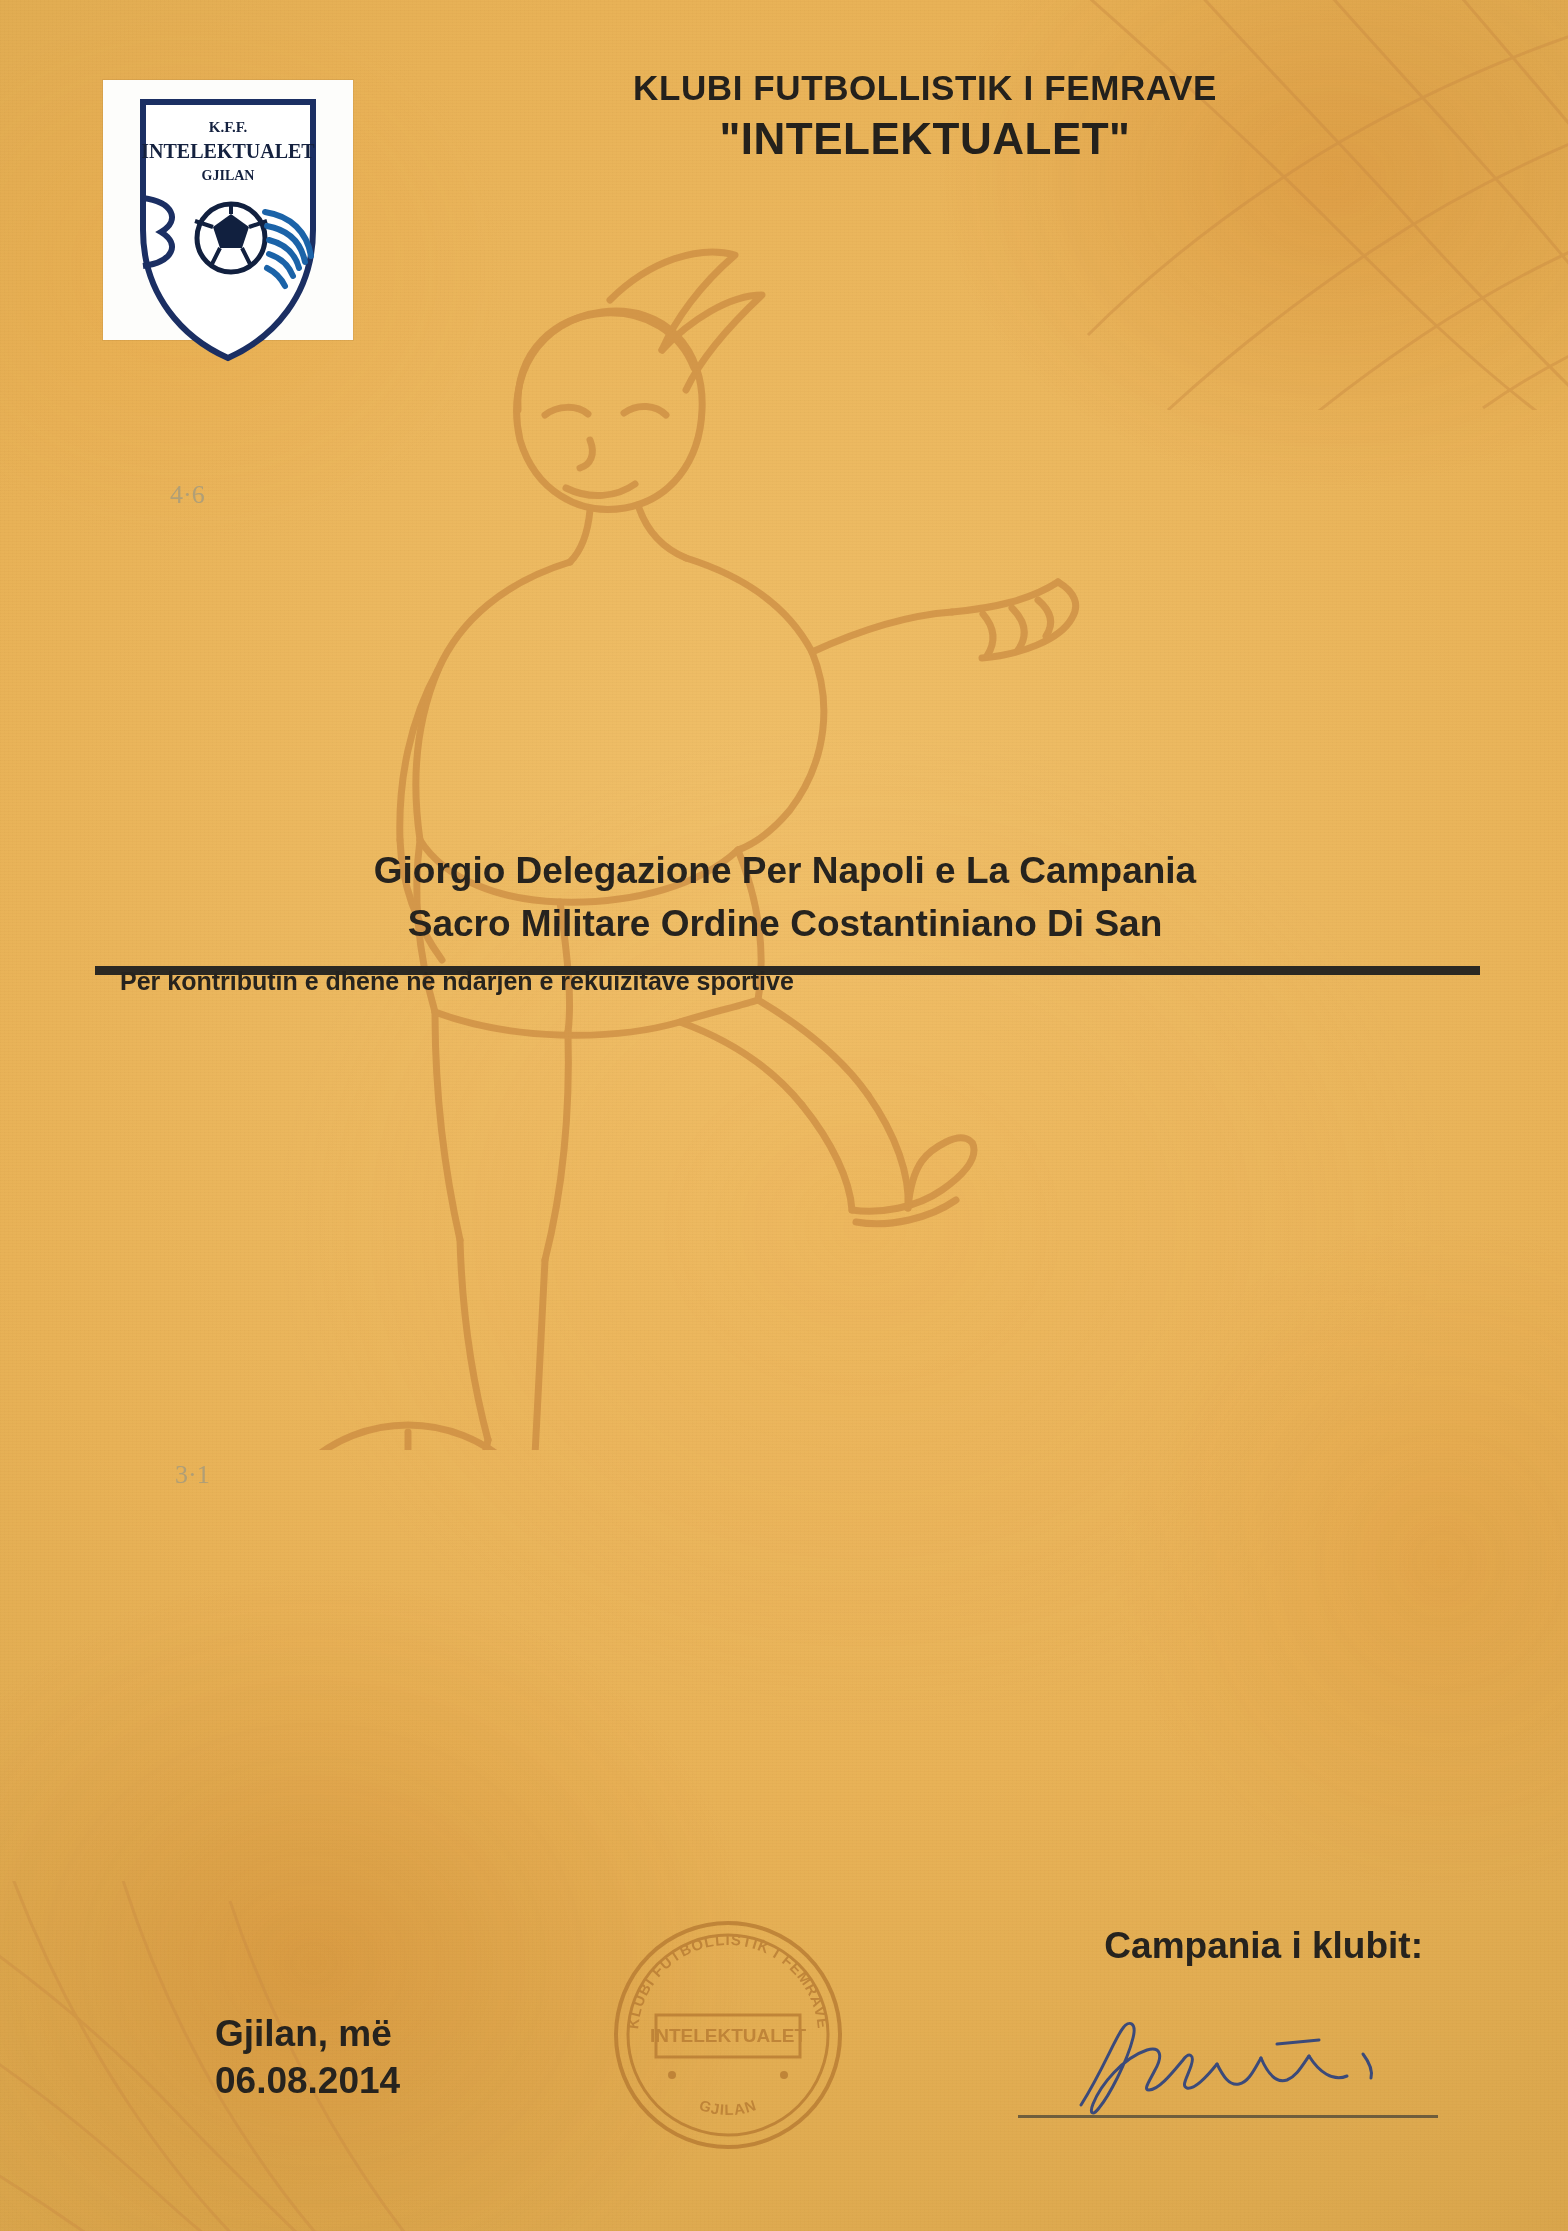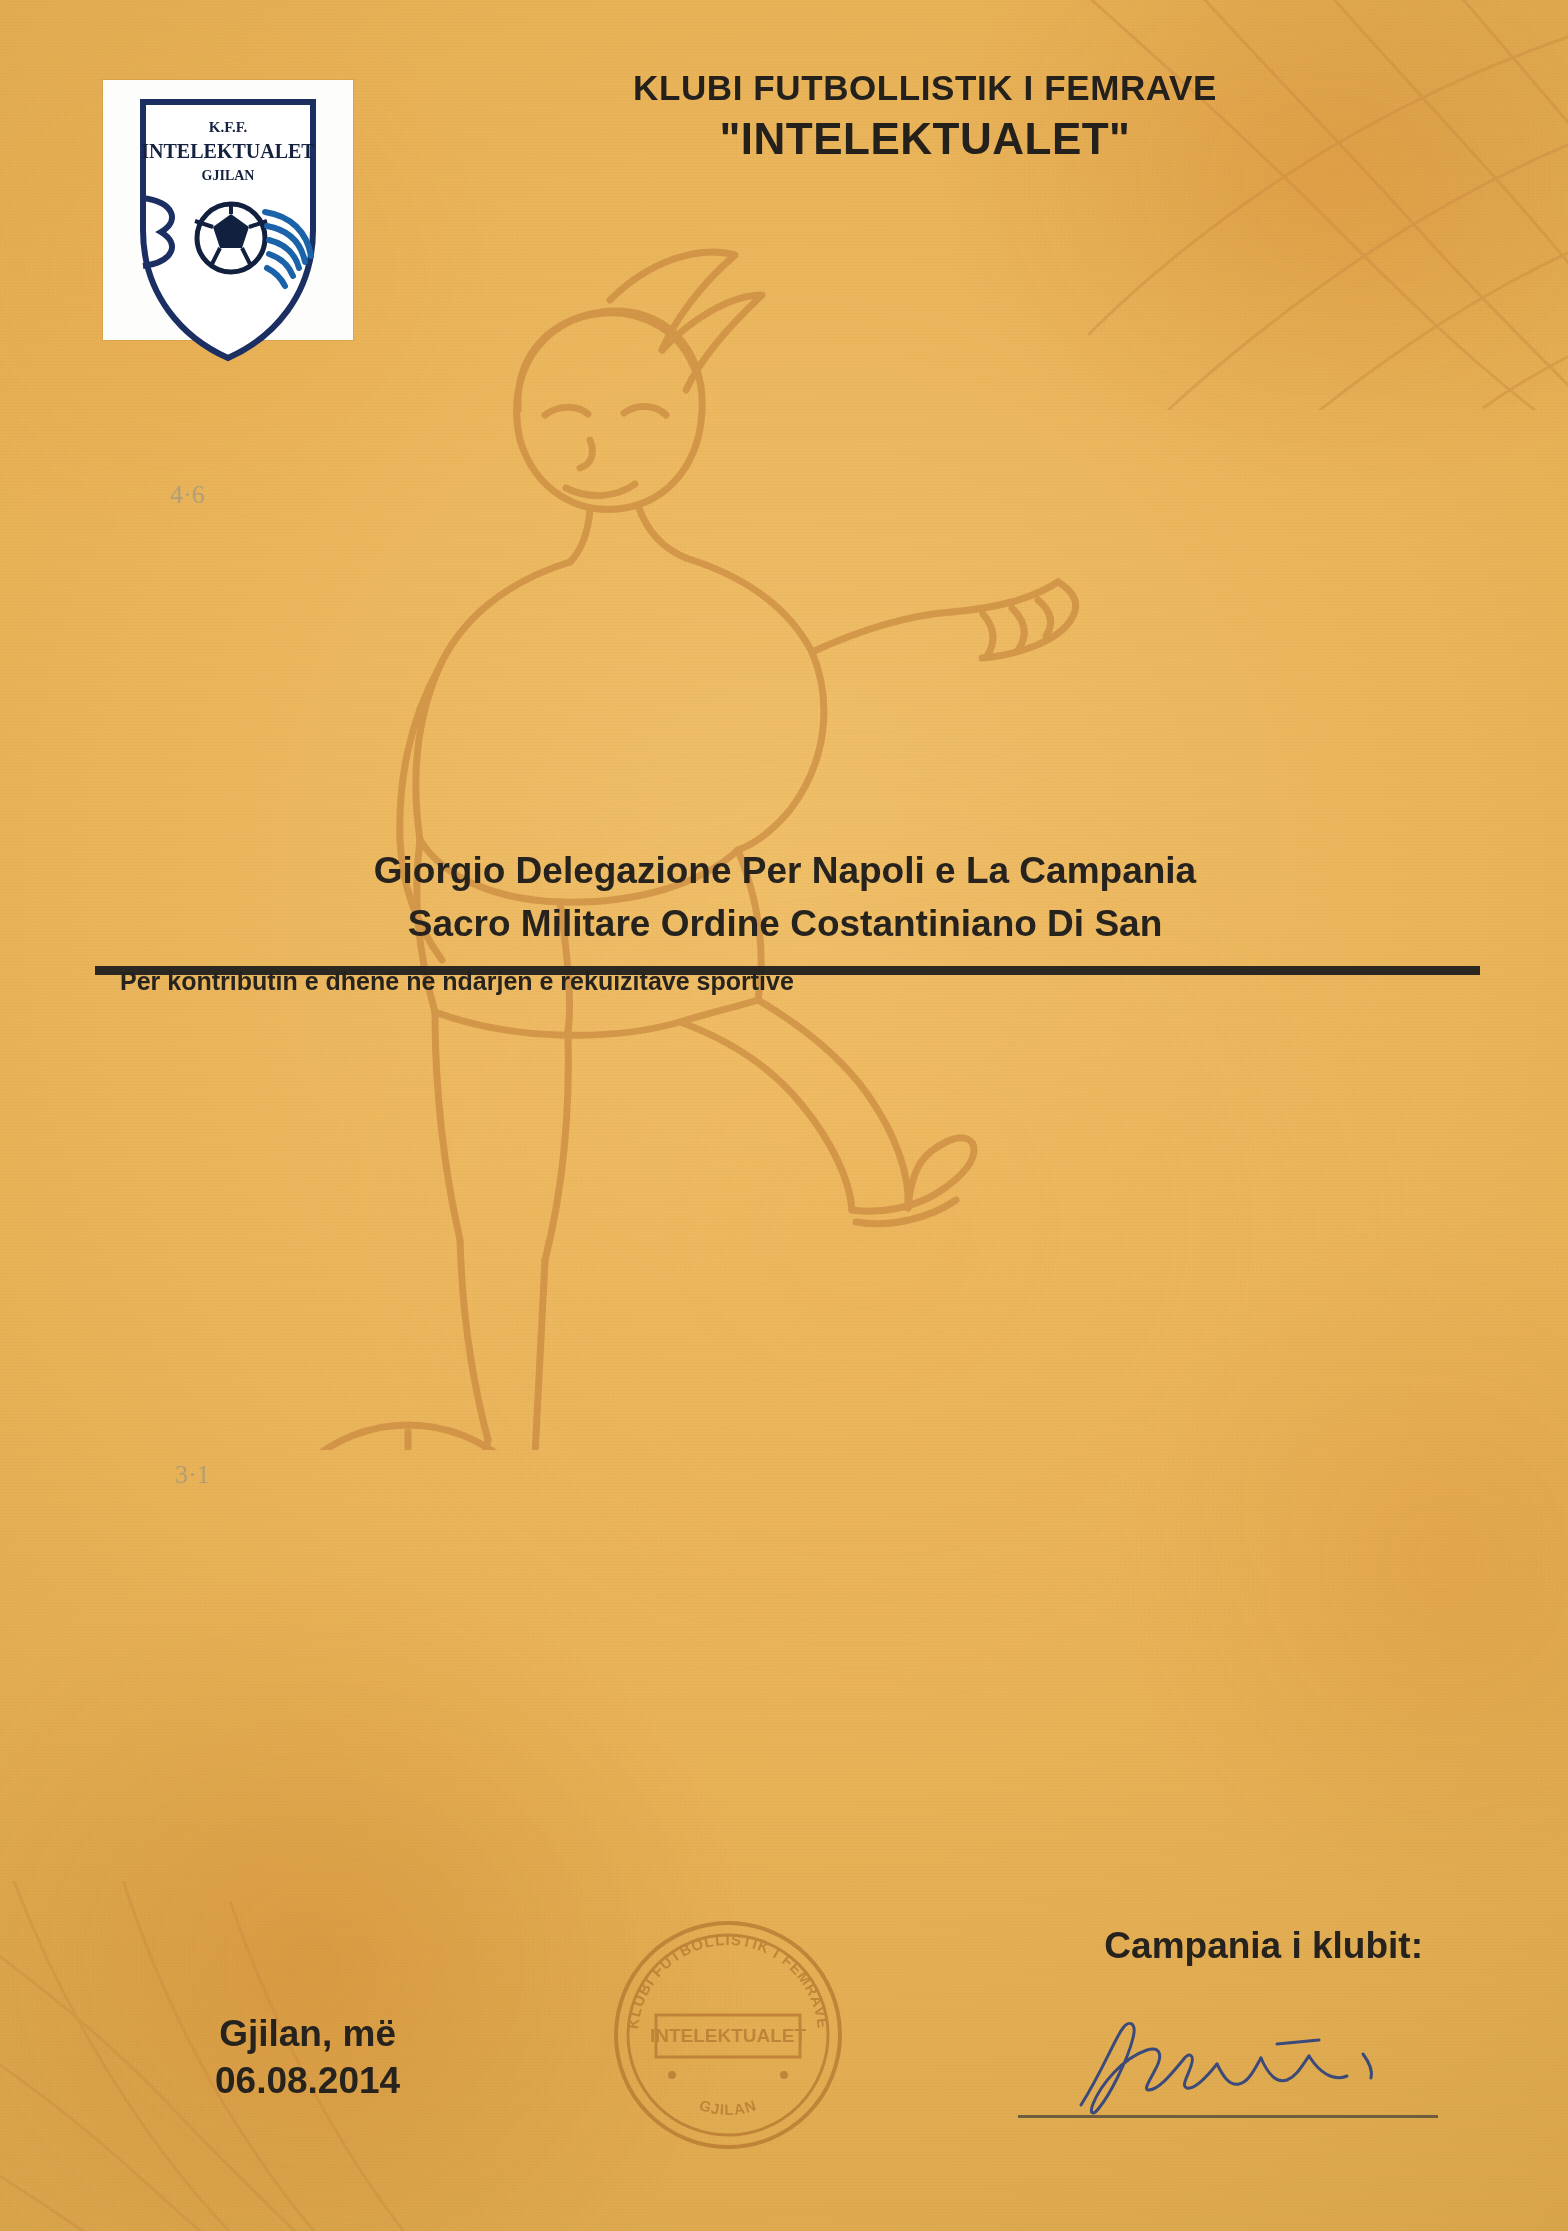--- a/index.html
+++ b/index.html
@@ -141,21 +141,20 @@
   }
 
   .place-date {
     position: absolute;
     left: 215px;
     top: 2010px;
     font-size: 37px;
     font-weight: bold;
     line-height: 1.28;
     color: #26231e;
-    text-align: center;
   }
 
   .signer-label {
     position: absolute;
     right: 145px;
     top: 1925px;
     font-size: 37px;
     font-weight: bold;
     color: #26231e;
   }

